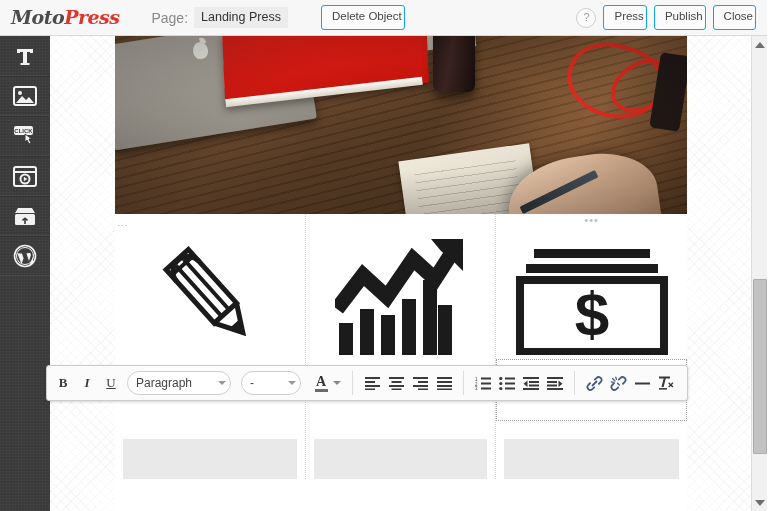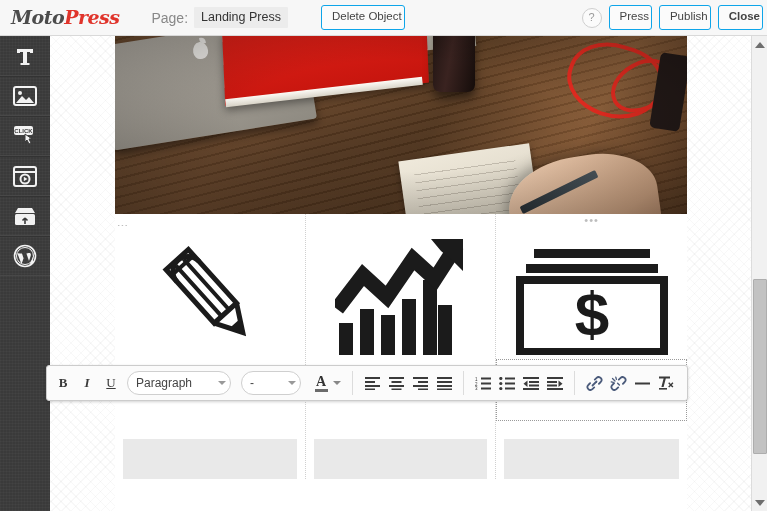--- a/index.html
+++ b/index.html
@@ -79,21 +79,21 @@
   }
   #publish-btn {
     margin-left: 18px;
     background: #3b8ef3;
     border: 1px solid #3b8ef3;
     color: #fff;
     font-weight: bold;
     padding: 5px 11px 6px 11px;
   }
   #save-btn, #preview-btn { margin-left: 7px; }
-  #close-btn { margin-left: 7px; margin-right: 6px; font-weight: bold; }
+  #close-btn { margin-left: 7px; margin-right: 13px; }
 
   
   #sidebar {
     position: absolute;
     top: 36px; left: 0;
     width: 50px; height: 475px;
     background: #3a3a3a;
     background-image:
       linear-gradient(rgba(255,255,255,.025) 1px, transparent 1px),
       linear-gradient(90deg, rgba(255,255,255,.02) 1px, transparent 1px);

